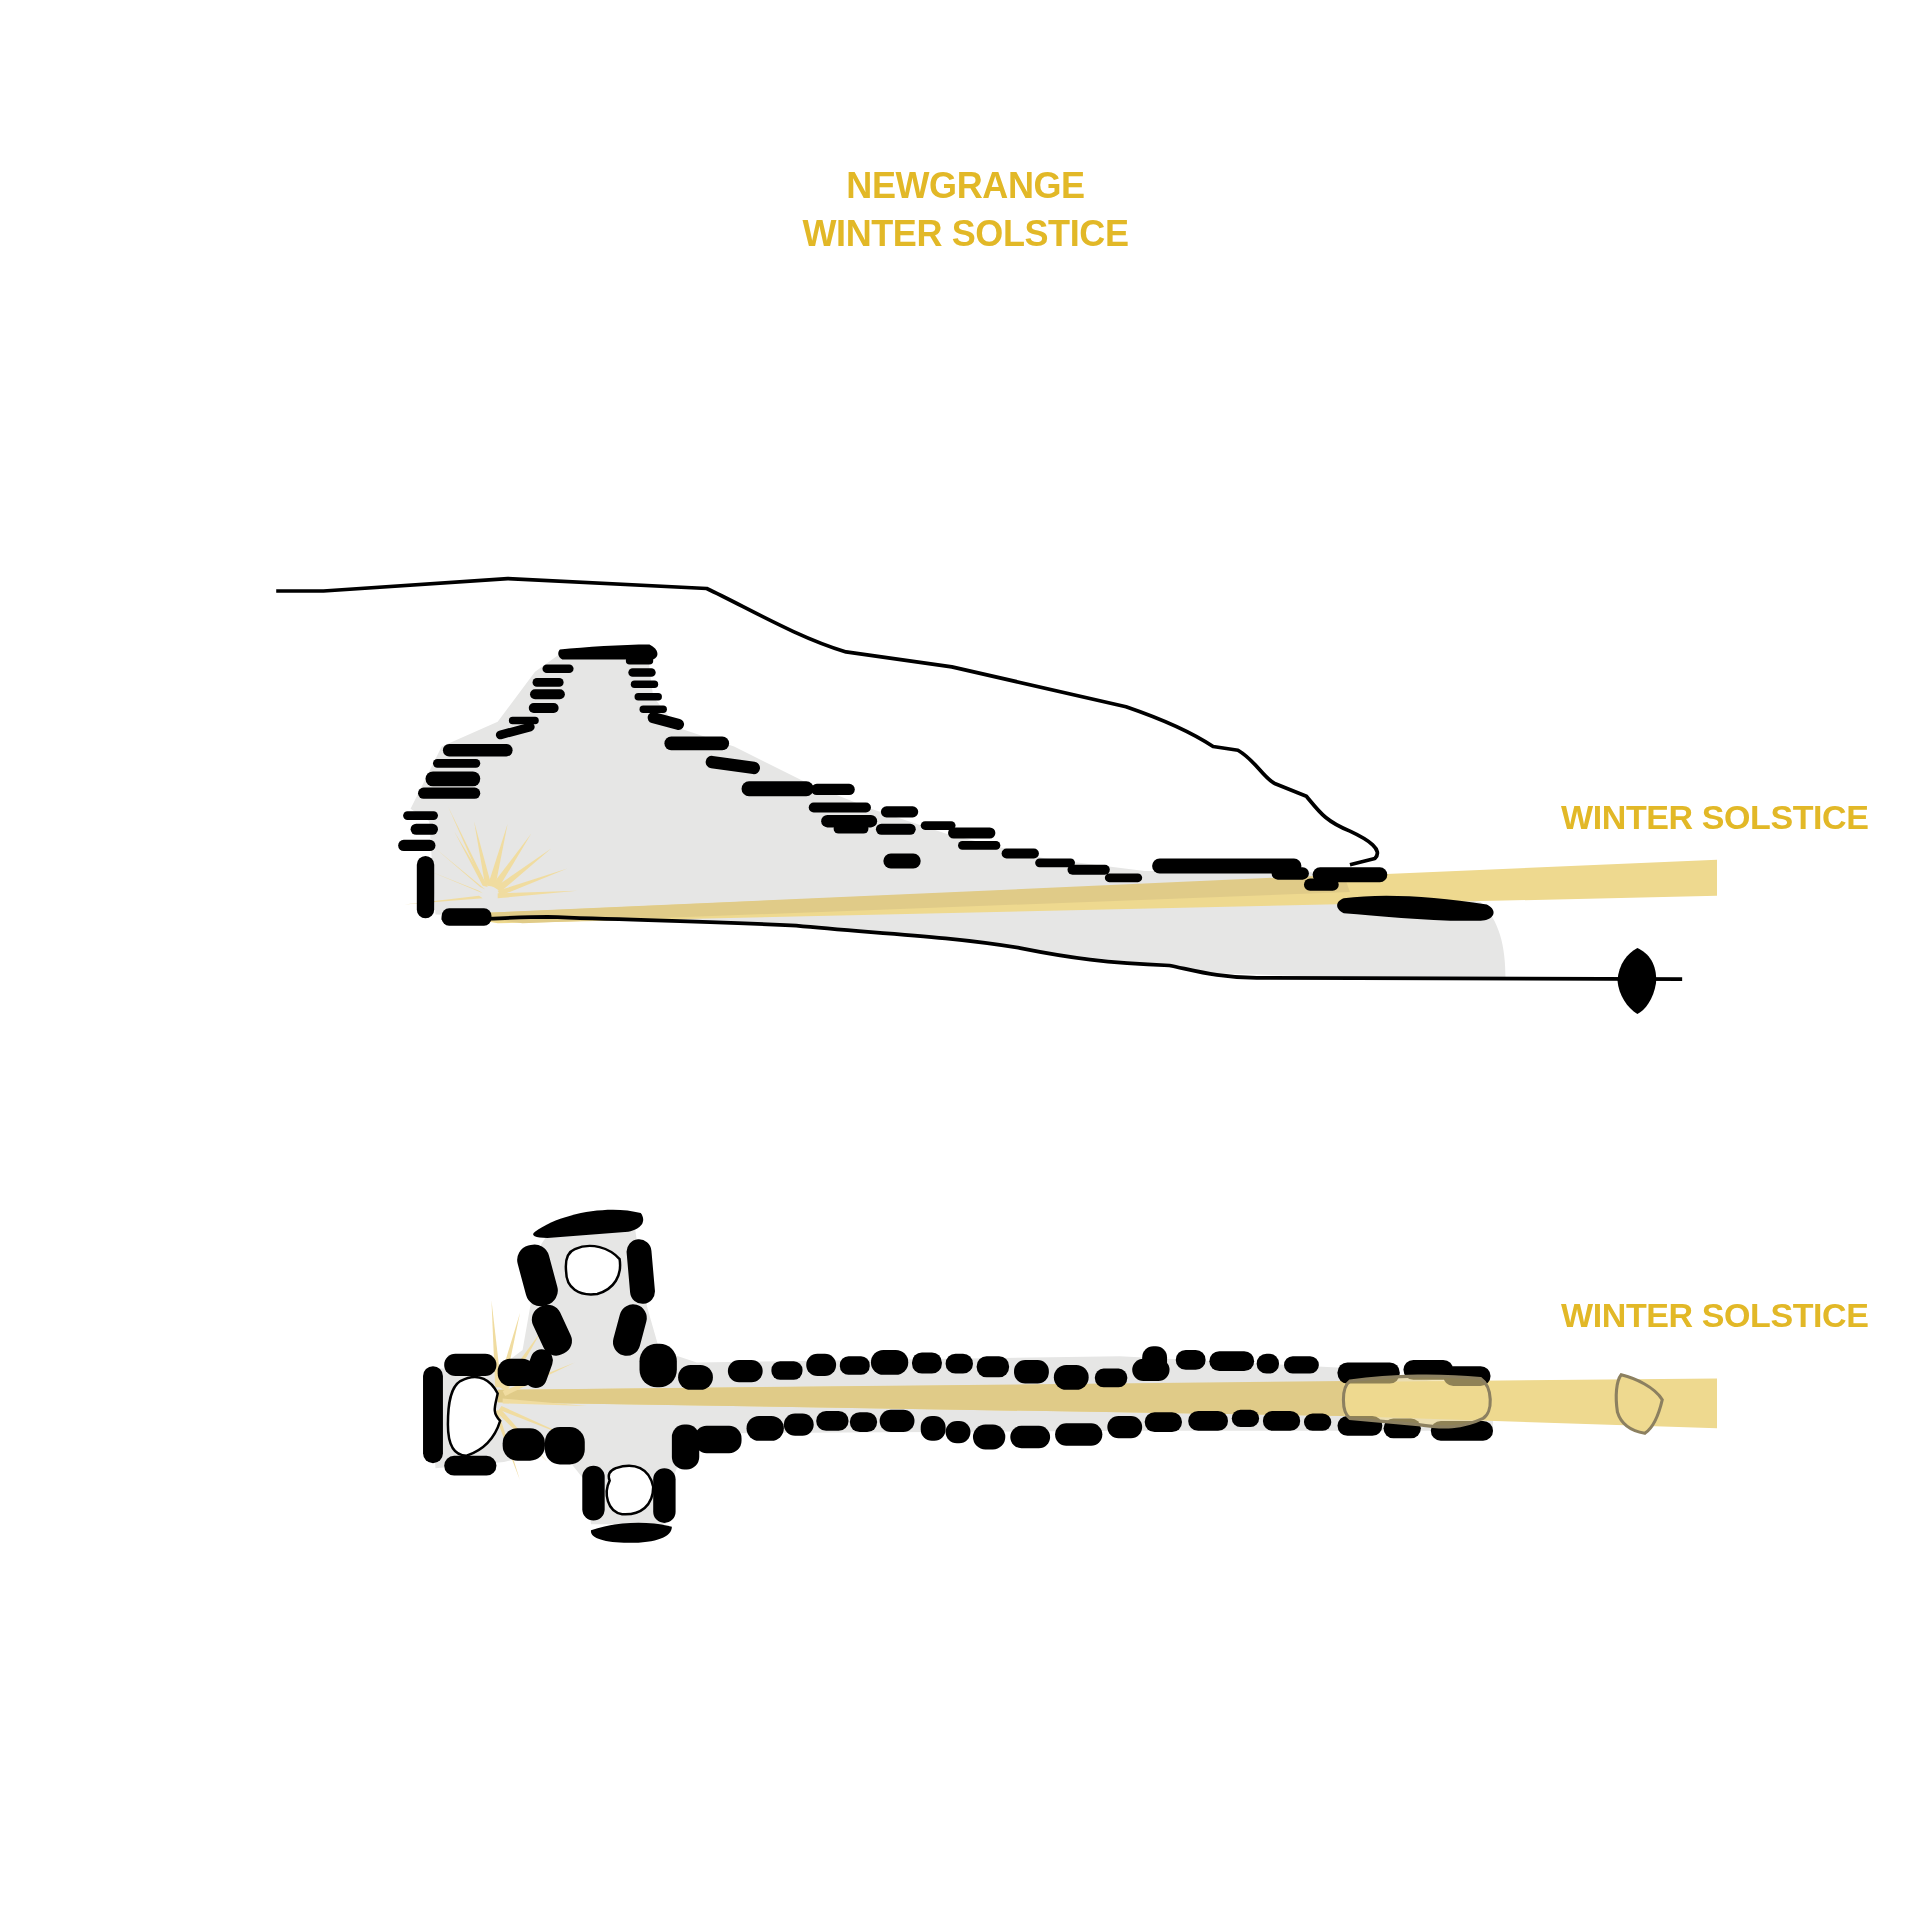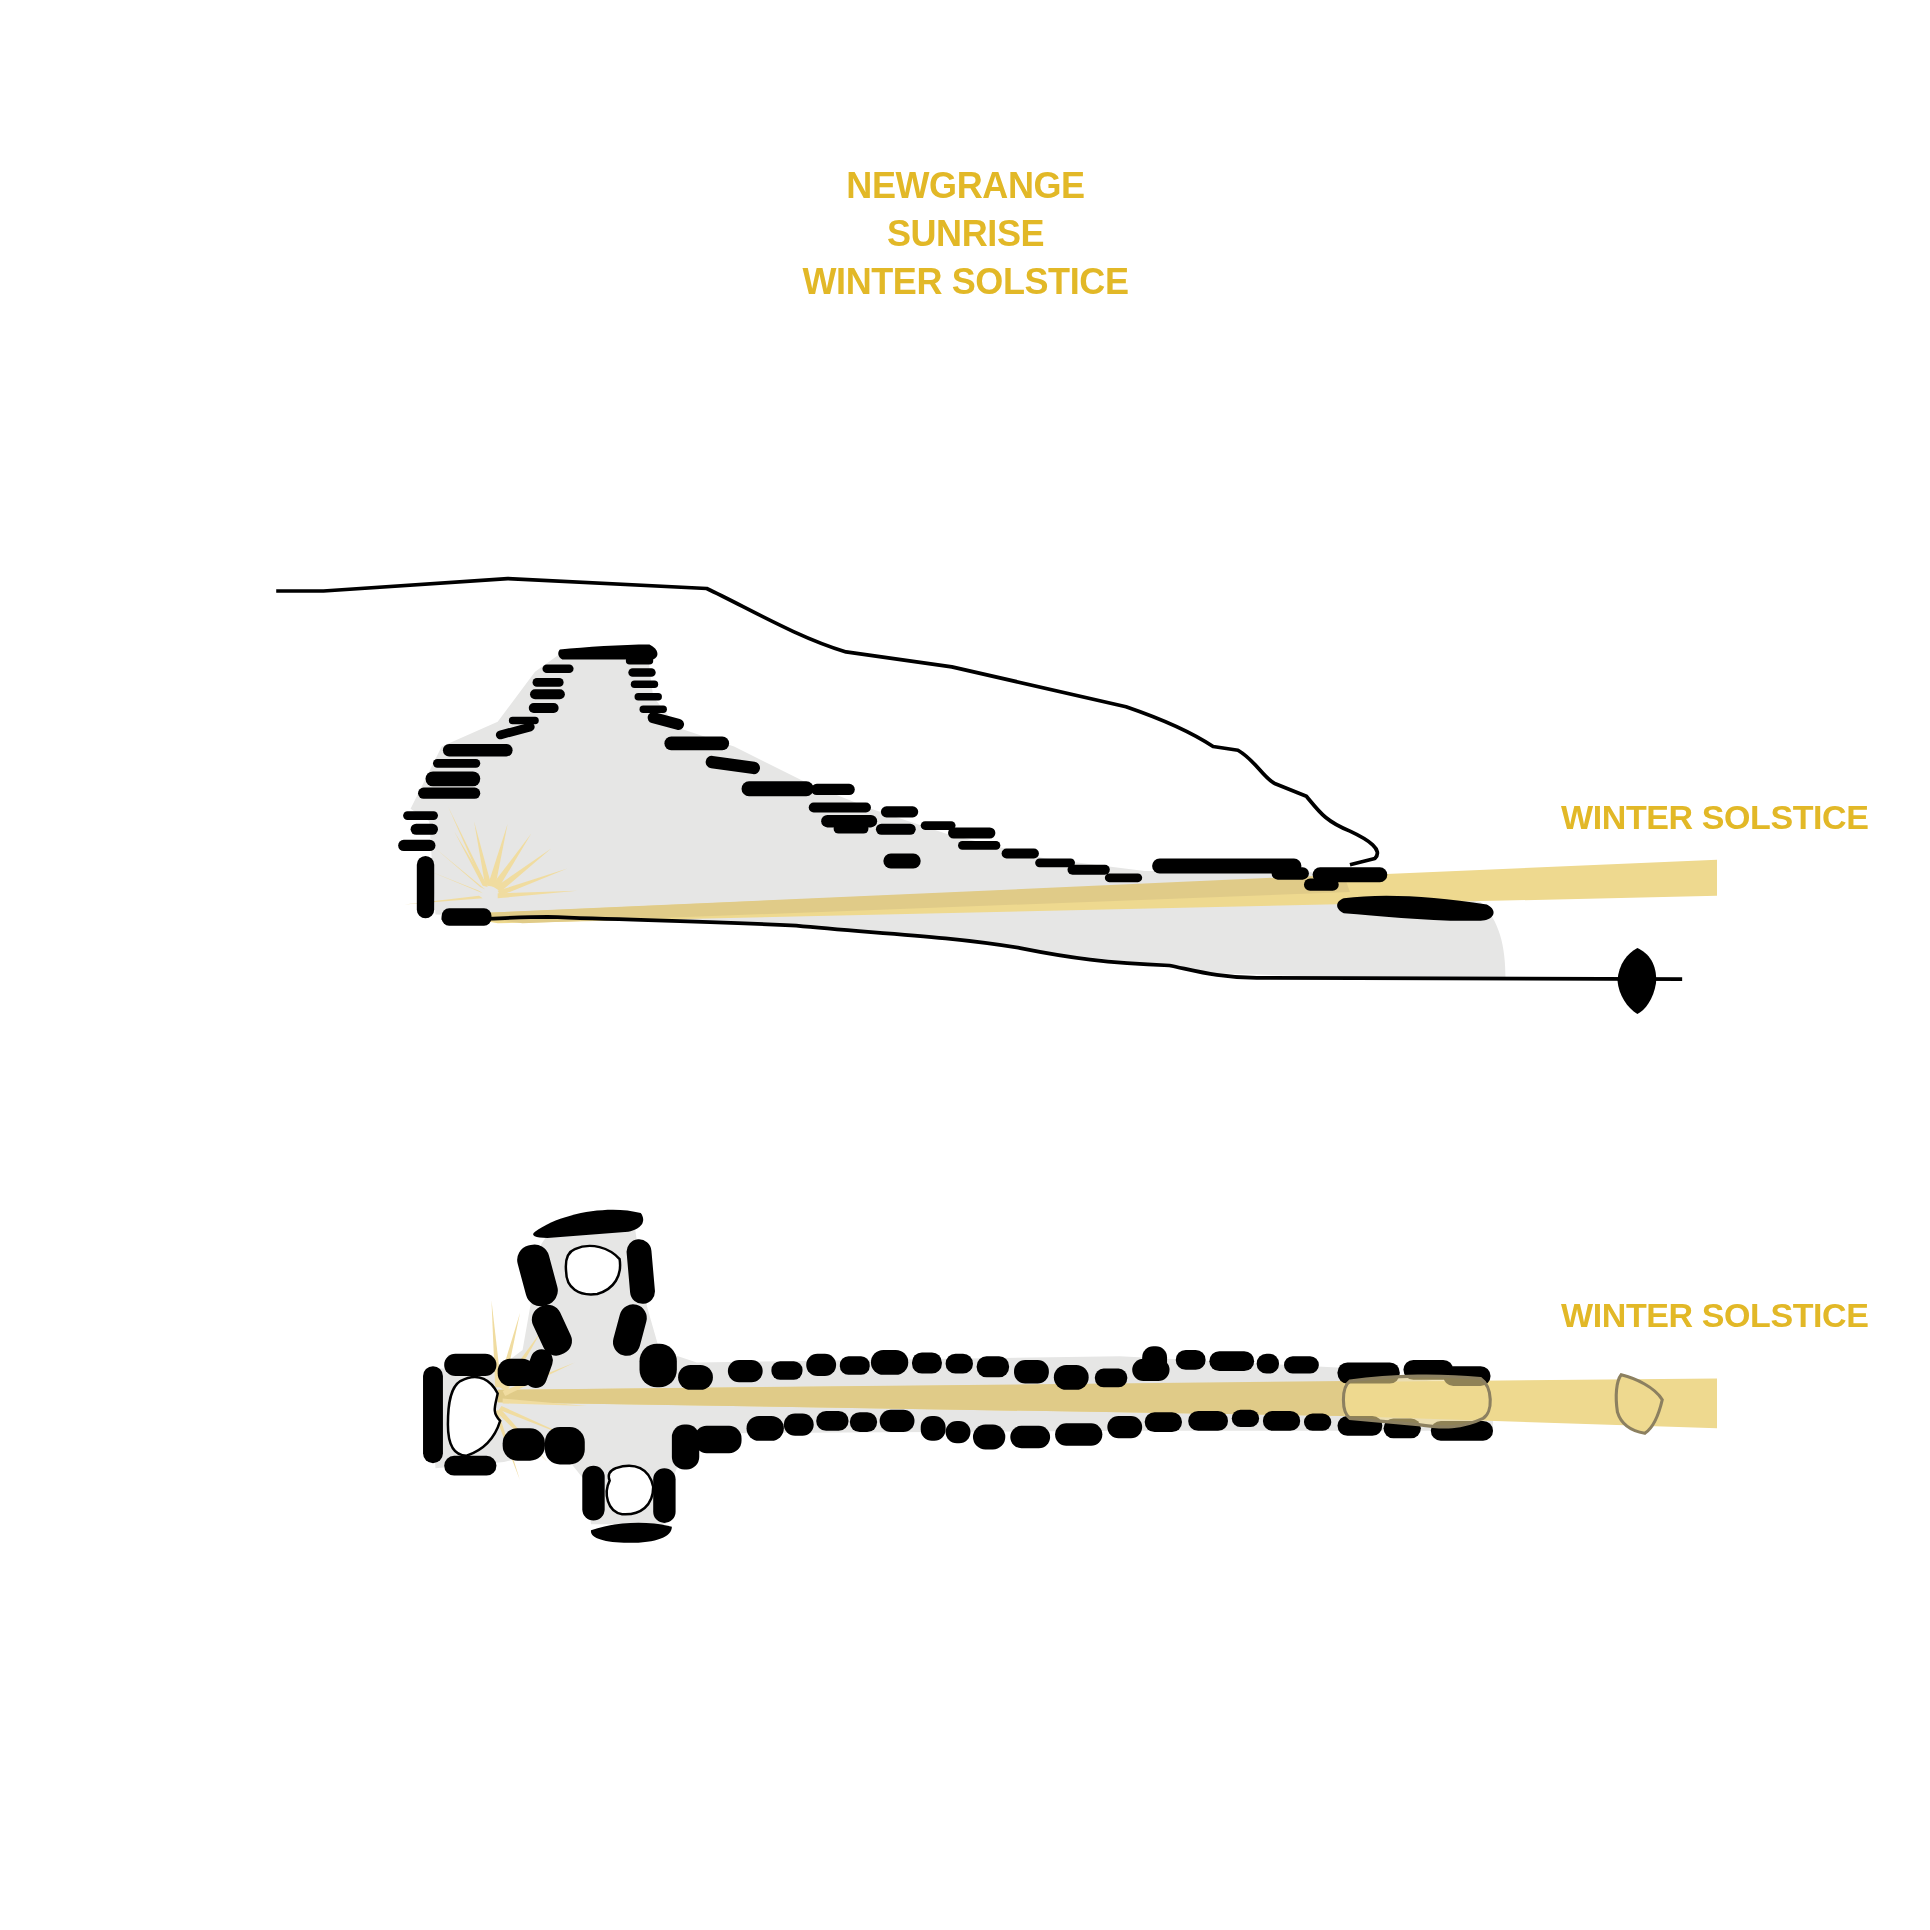--- a/index.html
+++ b/index.html
@@ -21,21 +21,20 @@
     }
     .label-section { left: 1561px; top: 798px; }
     .label-plan { left: 1561px; top: 1296px; }
     svg { display: block; }
   </style>
 </head>
 <body>
 
 <div class="title-block">
   <span class="title-line">NEWGRANGE</span>
-  <span class="title-line">SUNRISE</span>
   <span class="title-line">WINTER SOLSTICE</span>
 </div>
 
 <div class="label label-section">WINTER SOLSTICE</div>
 <div class="label label-plan">WINTER SOLSTICE</div>
 
 <svg class="canvas" viewBox="0 0 1552 1552" width="1931" height="1931" xmlns="http://www.w3.org/2000/svg">
 
   <g>
 

